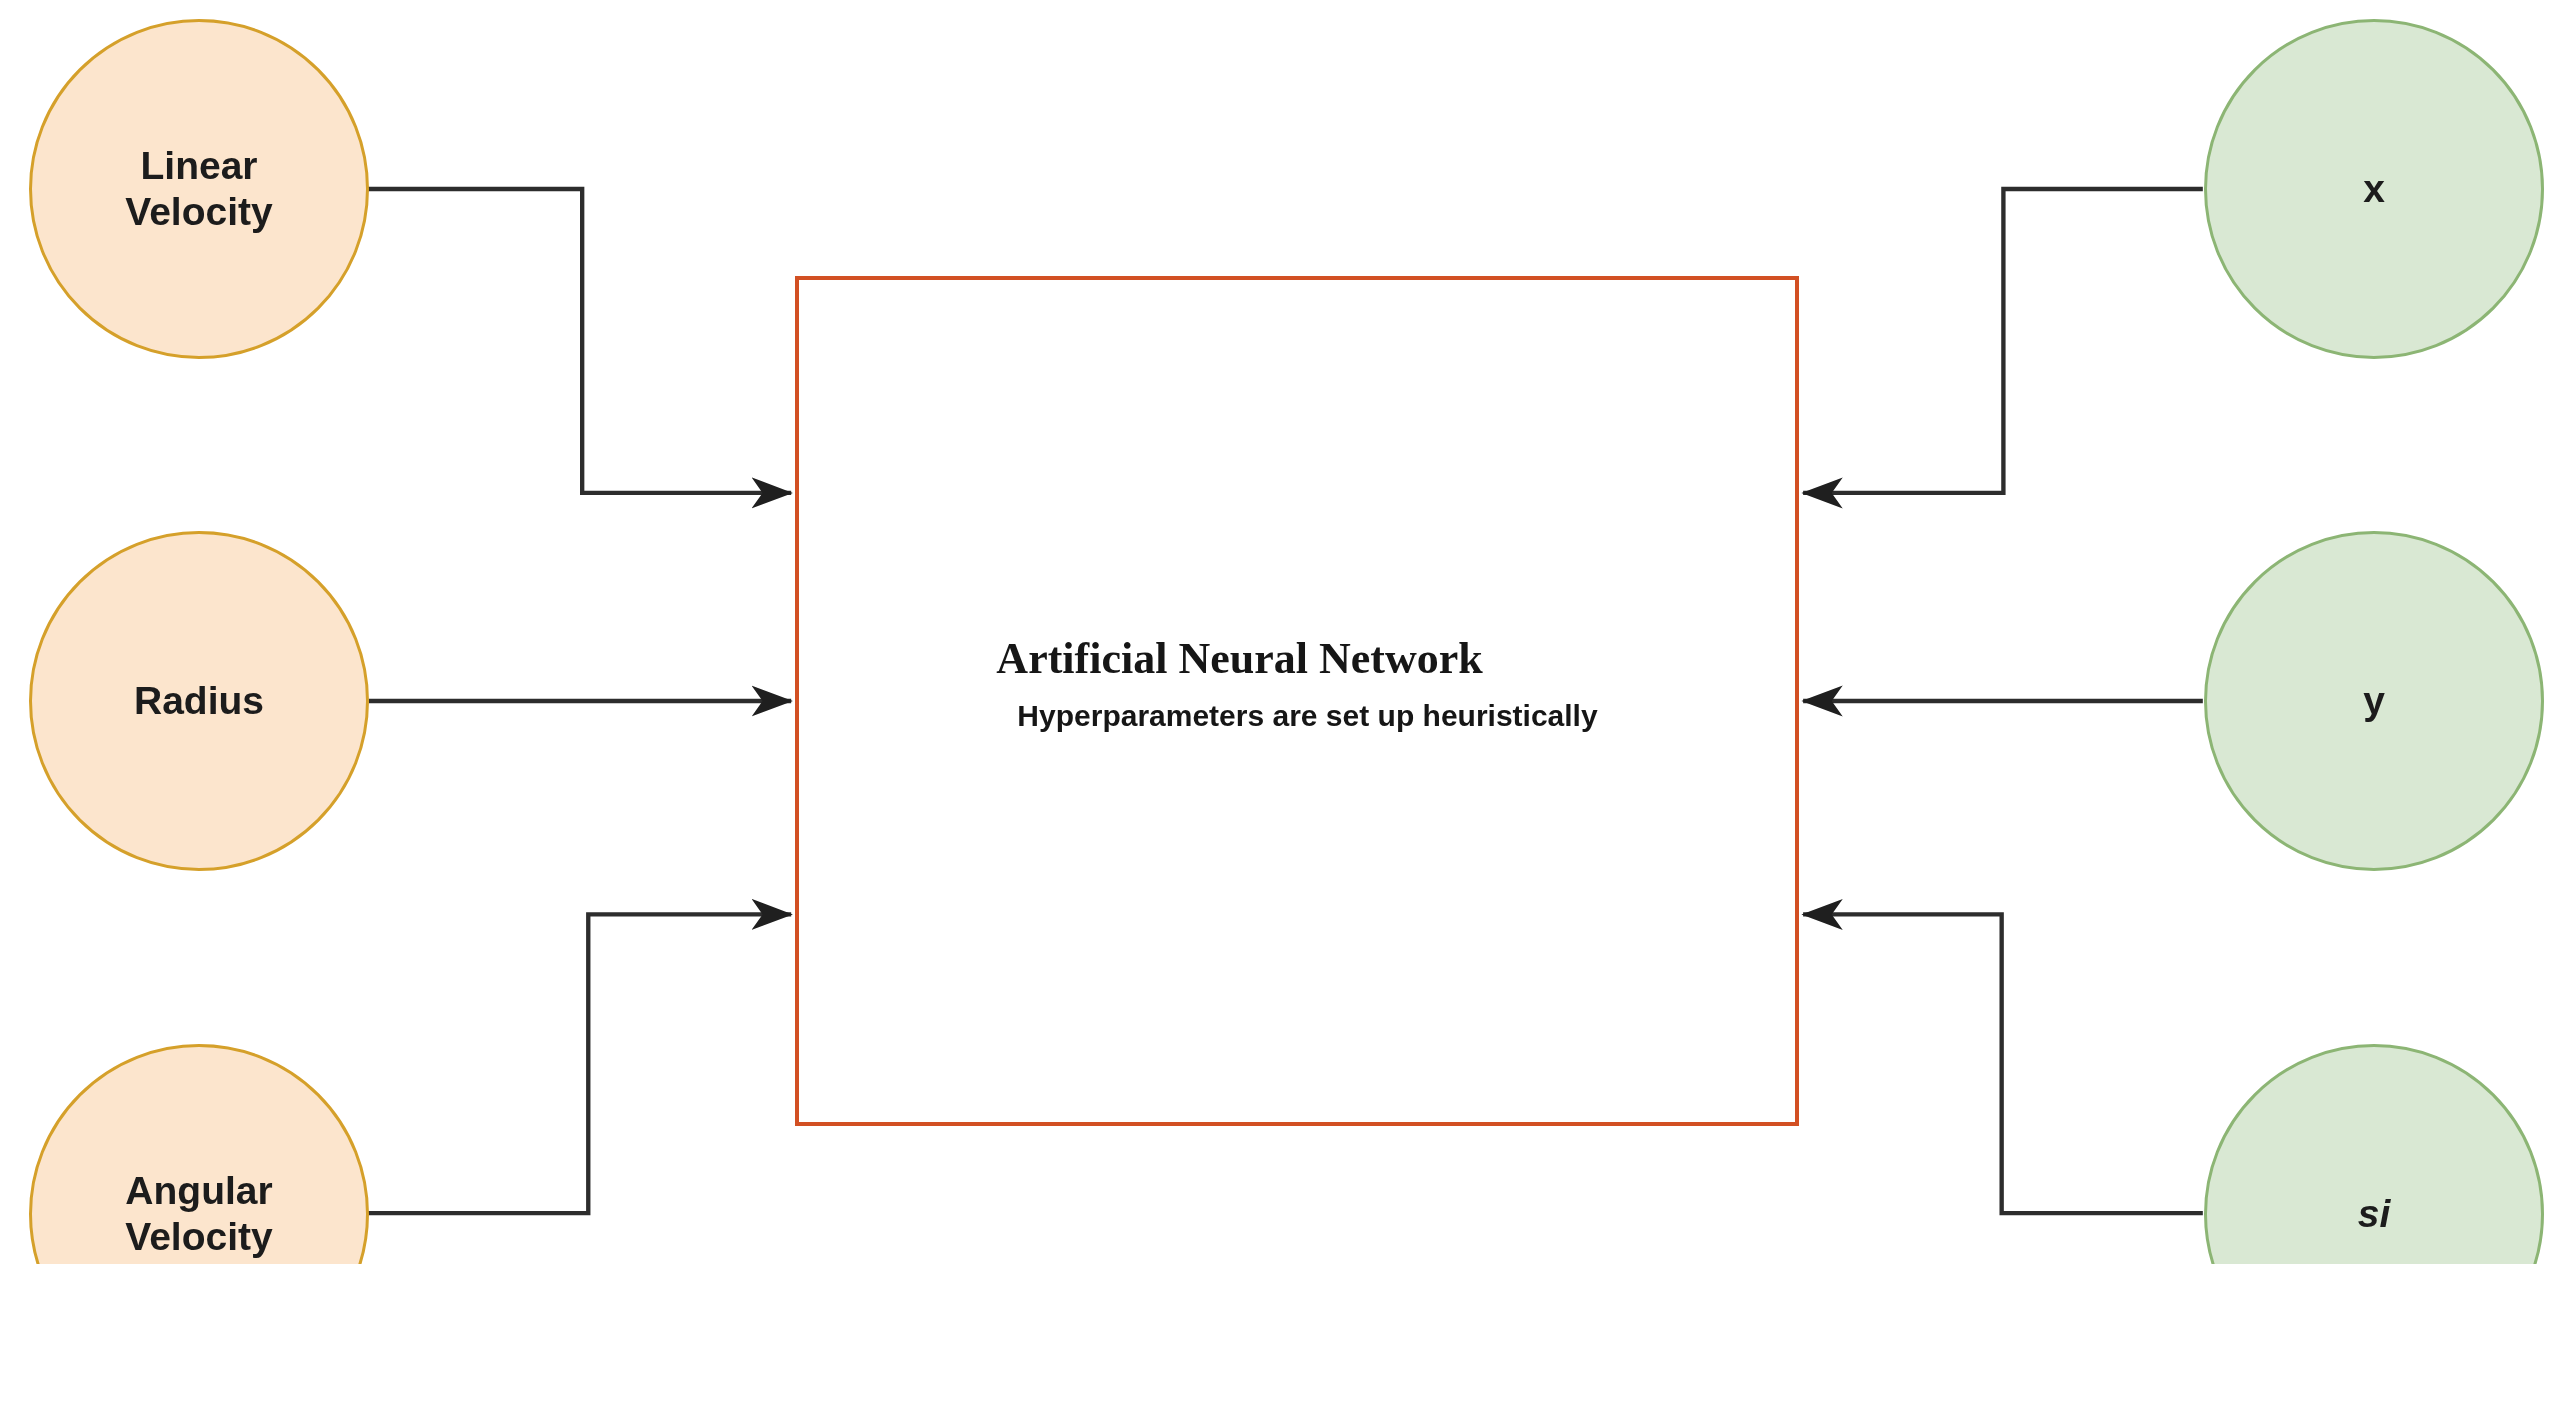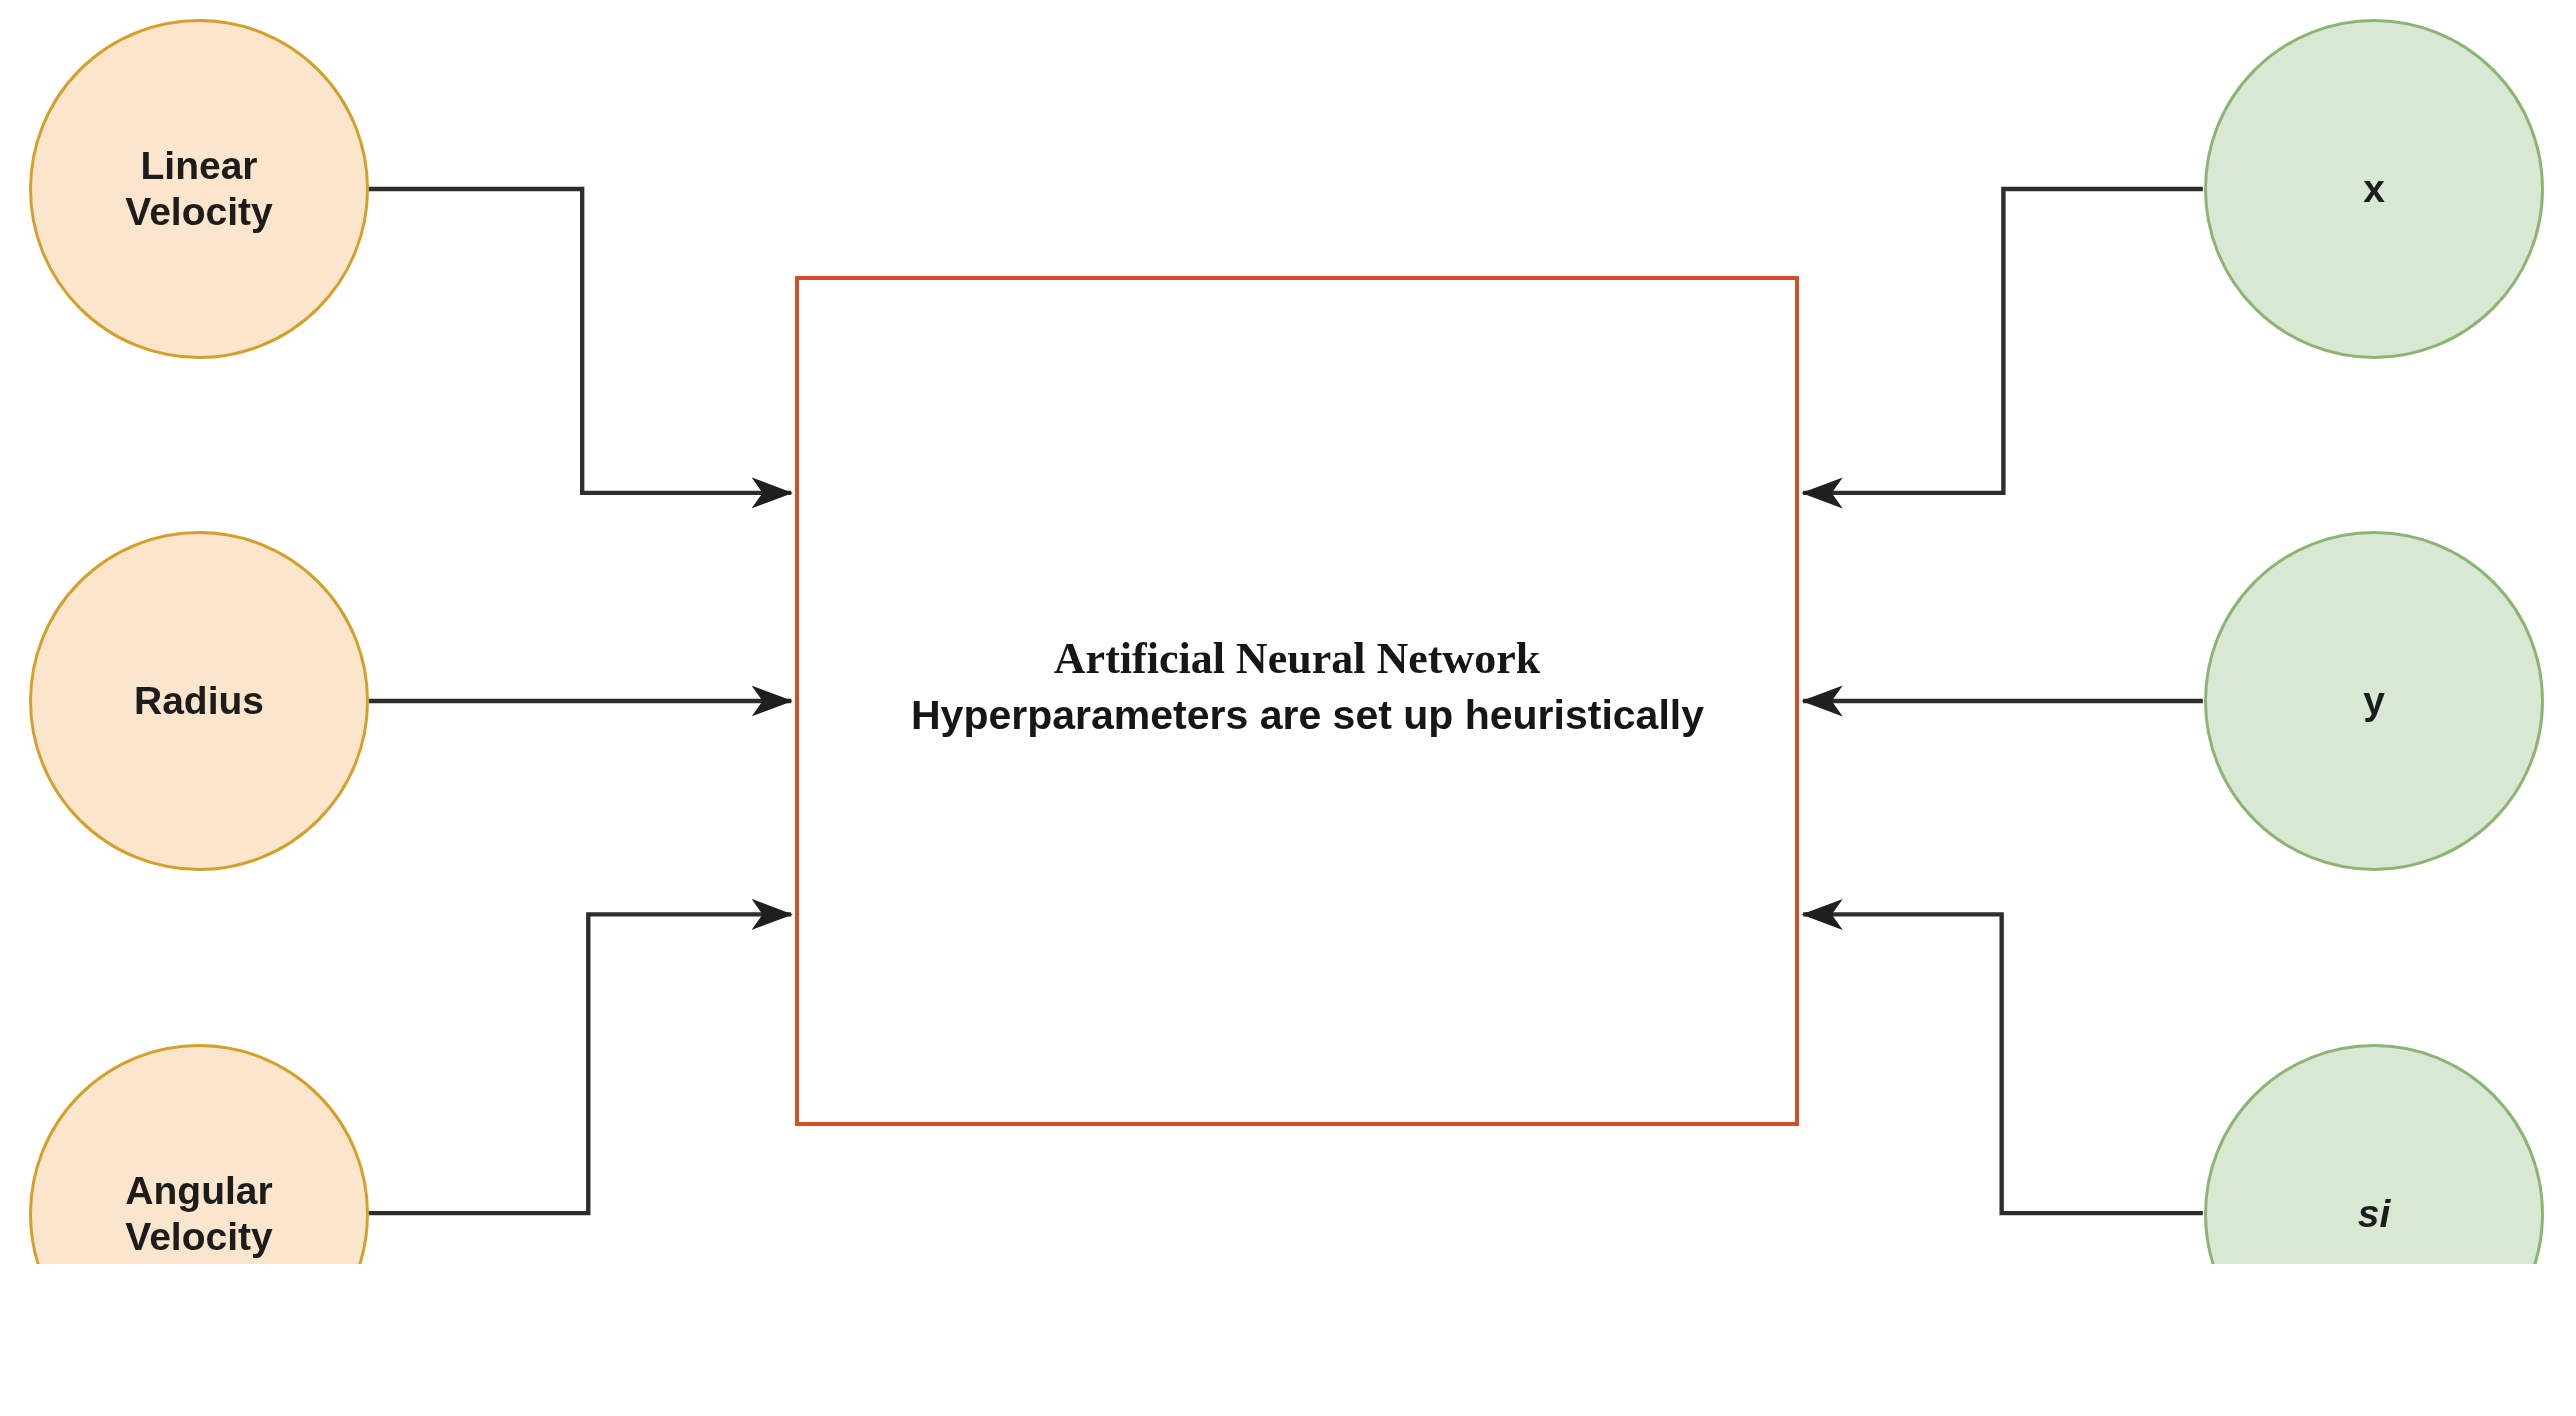--- a/index.html
+++ b/index.html
@@ -35,33 +35,33 @@
   
   .procbox{
     position:absolute;
     left:795px;top:276px;width:1004px;height:850px;
     box-sizing:border-box;
     background:#ffffff;
     border:4.4px solid #d25023;
     display:flex;align-items:center;justify-content:center;
   }
   .procbox-text{
-    text-align:center;
+    text-align:left;
     color:#161616;
     transform:translateY(-14px);
     white-space:nowrap;
   }
   .box-line{display:block;line-height:57px;}
   .box-line.serif{
     font-family:"Liberation Serif","DejaVu Serif",serif;
     font-weight:bold;font-size:44px;
   }
   .box-line.sans{
     font-family:"Liberation Sans","DejaVu Sans",sans-serif;
-    font-weight:bold;font-size:41px;margin-left:21px;
+    font-weight:bold;font-size:30px;margin-left:21px;
   }
   
   svg.connectors{
     position:absolute;left:0;top:0;
     width:2576px;height:1416px;
     pointer-events:none;
   }
   .conn{
     fill:none;
     stroke:#2d2d2d;

